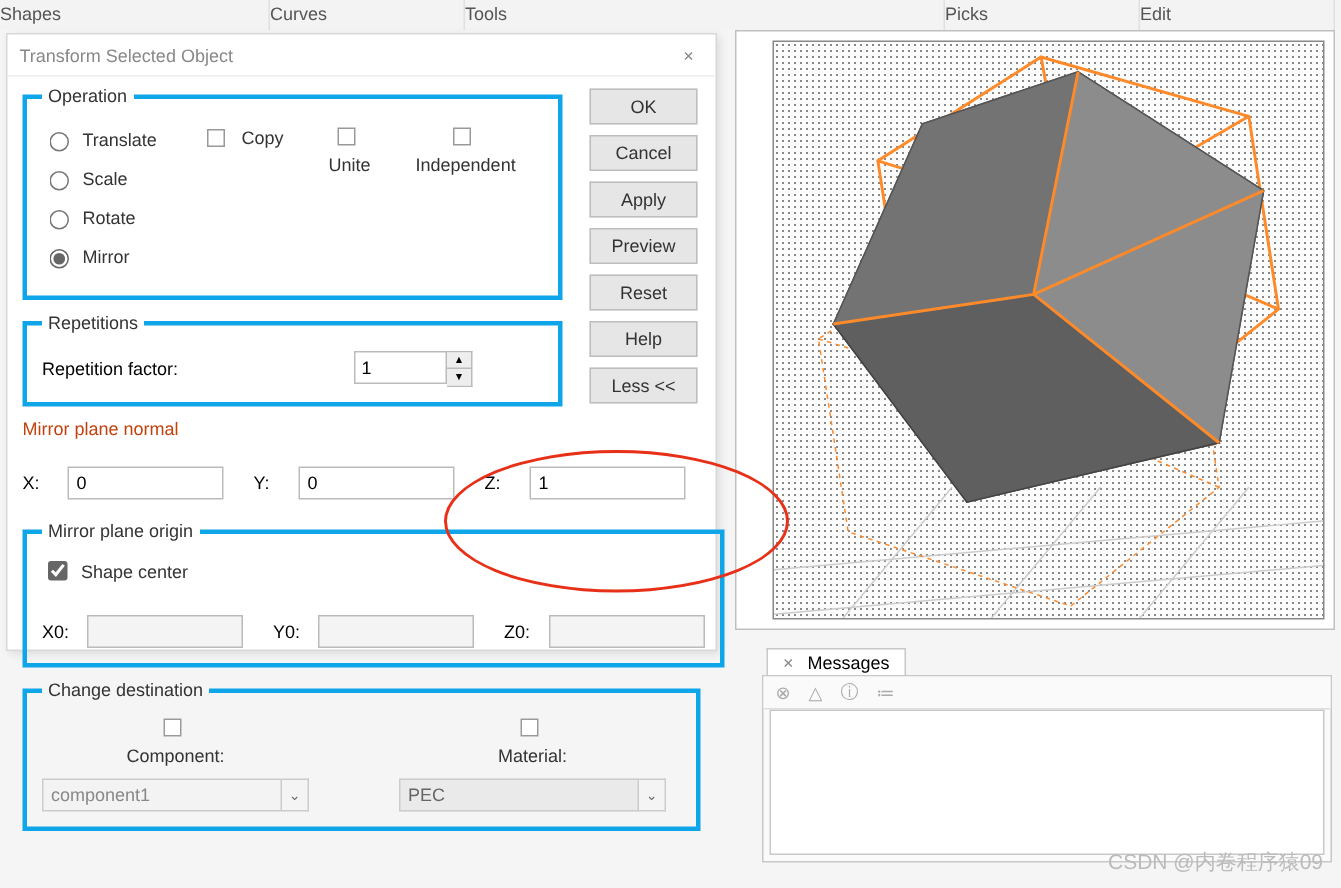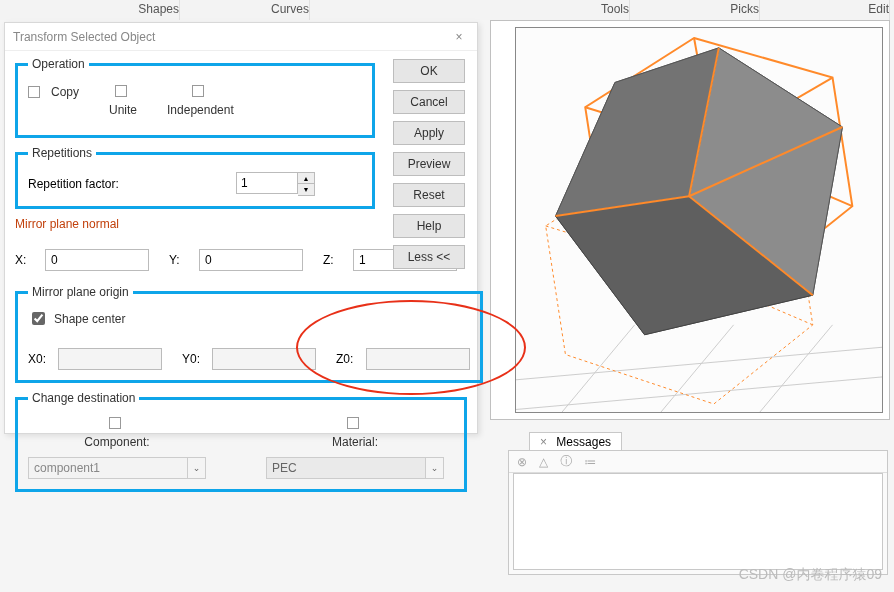--- a/index.html
+++ b/index.html
@@ -1,18 +1,18 @@
 <!DOCTYPE html>
 <html><head>
 <meta charset="utf-8">
 <style>
   * { box-sizing: border-box; font-family: "Segoe UI", Tahoma, sans-serif; font-size: 12px; }
   body { margin: 0; width: 894px; height: 592px; background: #f5f5f5; position: relative; overflow: hidden; }
   .top-tabs { position: absolute; top: 0; left: 0; right: 0; height: 20px; display: flex; background: #f3f3f3; color: #555; }
-  .top-tabs span { width: 180px; text-align: right; border-right: 1px solid #e0e0e0; padding-top: 2px; }
+  .top-tabs span { width: 180px; text-align: left; border-right: 1px solid #e0e0e0; padding-top: 2px; }
   
   .dialog { position: absolute; left: 4px; top: 22px; width: 474px; height: 412px; background: #fff; border: 1px solid #d8d8d8; box-shadow: 2px 2px 6px rgba(0,0,0,0.1); }
   .titlebar { height: 28px; display: flex; align-items: center; padding: 0 8px; color: #888; border-bottom: 1px solid #eee; }
   .titlebar .t { flex: 1; }
   .close-x { width: 20px; text-align: center; cursor: pointer; color: #888; }
   .body { padding: 6px 10px; position: relative; height: calc(100% - 28px); }
   
   fieldset { border: 3px solid #0ea5e9; padding: 6px 10px 10px 10px; margin: 0 0 8px 0; }
   legend { color: #333; padding: 0 4px; }
   
@@ -45,21 +45,21 @@
   .sel { display: flex; align-items: flex-end; }
   .sel input { width: 160px; height: 22px; border: 1px solid #ccc; padding: 0 5px; color: #888; }
   .sel .ar { width: 18px; height: 22px; border: 1px solid #ccc; border-left: none; background: #f4f4f4; text-align: center; line-height: 20px; font-size: 9px; color: #666; cursor: pointer; }
   .dest-row { display: flex; gap: 60px; margin-top: 6px; }
   .dest-col { display: flex; flex-direction: column; gap: 8px; }
   
   .viewport { position: absolute; left: 490px; top: 20px; width: 400px; height: 400px; border: 1px solid #c0c0c0; background: #fff; }
   .vp-inner { position: absolute; left: 24px; top: 6px; right: 6px; bottom: 6px; border: 1px solid #888; background-image: radial-gradient(#888 0.6px, #fcfcfc 0.6px); background-size: 4px 4px; overflow: hidden; }
   
   .msg-panel { position: absolute; left: 508px; top: 450px; width: 380px; height: 125px; border: 1px solid #c8c8c8; background: #fafafa; }
-  .msg-tab { position: absolute; top: -19px; left: 20px; height: 18px; padding: 2px 10px; border: 1px solid #c8c8c8; border-bottom: none; background: #fff; }
+  .msg-tab { position: absolute; top: -19px; left: 2px; height: 18px; padding: 2px 10px; border: 1px solid #c8c8c8; border-bottom: none; background: #fff; }
   .msg-tab .xx { margin-right: 6px; color: #888; cursor: pointer; }
   .msgbar { height: 22px; background: #fafafa; border-bottom: 1px solid #ddd; display: flex; align-items: center; gap: 12px; padding: 0 8px; color: #aaa; }
   .msgbar span { cursor: pointer; }
   .msg-body { position: absolute; top: 22px; left: 4px; right: 4px; bottom: 4px; border: 1px solid #c8c8c8; background: #fff; }
   
   .watermark { position: absolute; right: 12px; bottom: 8px; color: #bbb; font-size: 14px; }
   
   .red-ellipse { position: absolute; left: 296px; top: 300px; width: 230px; height: 95px; border: 2.5px solid #e83018; border-radius: 50%; pointer-events: none; z-index: 50; }
   .cube-svg { position: absolute; left: 0; top: 0; width: 100%; height: 100%; }
 </style>
@@ -142,20 +142,38 @@
       <div class="win-btn">Apply</div>
       <div class="win-btn">Preview</div>
       <div class="win-btn">Reset</div>
       <div class="win-btn">Help</div>
       <div class="win-btn">Less &lt;&lt;</div>
     </div>
 
     <fieldset style="width:360px">
       <legend>Operation</legend>
       <div class="op-grid">
+        <div class="op-col radios">
+          <label class="row">
+              <input type="radio" name="op" style="">
+              <span>Translate</span>
+            </label>
+          <label class="row">
+              <input type="radio" name="op" style="">
+              <span>Scale</span>
+            </label>
+          <label class="row">
+              <input type="radio" name="op" style="">
+              <span>Rotate</span>
+            </label>
+          <label class="row">
+              <input type="radio" name="op" checked="" style="">
+              <span>Mirror</span>
+            </label>
+        </div>
         <div class="op-col checks">
           <label class="row">
               <span class="chk"></span>
               <span>Copy</span>
             </label>
           <label class="row dim">
               <span class="chk"></span>
               <span>Unite</span>
             </label>
           <label class="row dim">

